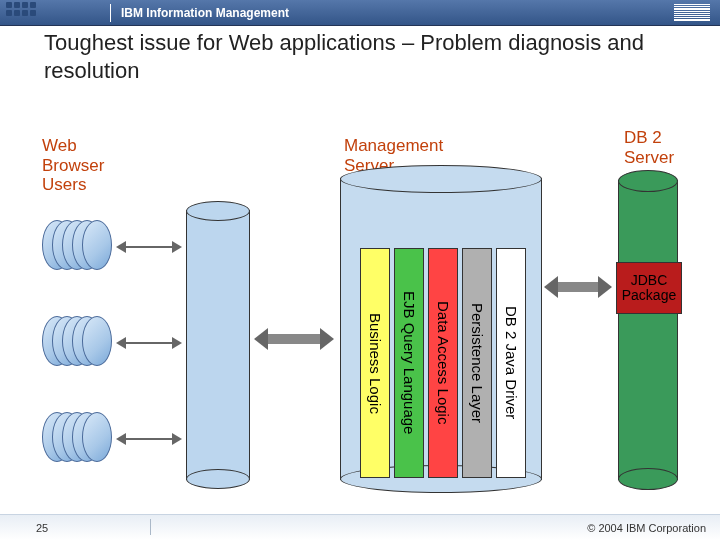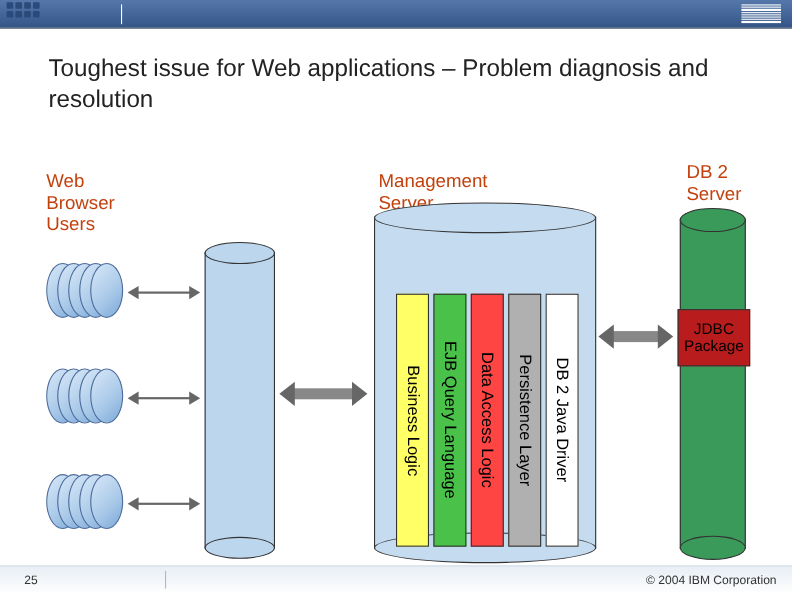--- a/index.html
+++ b/index.html
@@ -51,21 +51,21 @@
       display: grid;
       grid-template-columns: repeat(4, 6px);
       gap: 2px;
     }
     .deco-dots .d {
       width: 6px; height: 6px; background: #2a4a7a; border-radius: 1px;
     }
     .heading {
       font-size: 22px;
       color: #222;
-      padding: 22px 44px 4px 44px;
+      padding: 3px 44px 4px 44px;
       line-height: 1.25;
     }
     .canvas {
       position: relative;
       width: 720px;
       height: 430px;
     }
     .label {
       position: absolute;
       font-size: 17px;
@@ -189,21 +189,21 @@
       position: absolute;
       bottom: 0;
       left: 0;
       width: 720px;
       height: 26px;
       background: linear-gradient(to top, #fff 0%, #e8eef5 100%);
       border-top: 1px solid #c8d4e2;
       display: flex;
       align-items: center;
       justify-content: space-between;
-      padding: 0 14px 0 22px;
+      padding: 0 14px 0 36px;
       font-size: 11px;
       color: #333;
     }
     .footer .fvline {
       position: absolute;
       left: 150px;
       top: 4px;
       width: 1px;
       height: 16px;
       background: #aab8c8;
@@ -217,20 +217,21 @@
     <div class="d"></div>
       <div class="d"></div>
       <div class="d"></div>
       <div class="d"></div>
     <div class="d"></div>
       <div class="d"></div>
       <div class="d"></div>
       <div class="d"></div>
   </div>
   <div class="vline"></div>
+  <div class="title">IBM Information Management</div>
   <div class="ibm-logo">
     <div class="bar"></div>
       <div class="bar"></div>
       <div class="bar"></div>
       <div class="bar"></div>
     <div class="bar"></div>
       <div class="bar"></div>
       <div class="bar"></div>
       <div class="bar"></div>
   </div>

